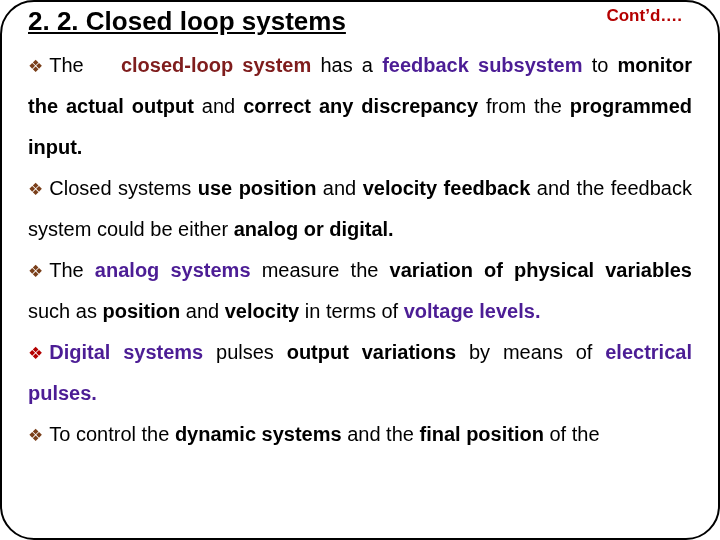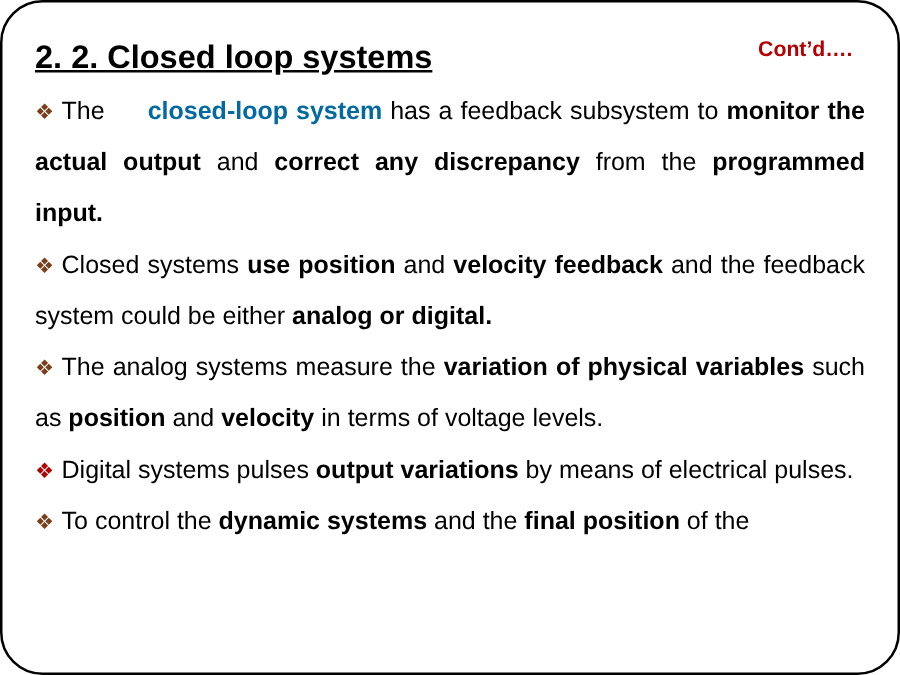--- a/index.html
+++ b/index.html
@@ -9,21 +9,21 @@
     height: 540px;
     background: #fff;
     font-family: Arial, Helvetica, sans-serif;
   }
   .slide {
     box-sizing: border-box;
     width: 720px;
     height: 540px;
     border: 2px solid #000;
     border-radius: 34px;
-    padding: 28px 26px 10px 26px;
+    padding: 4px 26px 10px 26px;
     overflow: hidden;
     position: relative;
   }
   .header {
     display: flex;
     justify-content: space-between;
     align-items: flex-start;
     margin-bottom: 8px;
   }
   .title {
@@ -53,22 +53,22 @@
     display: inline-block;
     font-size: 17px;
     color: #7a3f1a;
     padding-right: 6px;
     vertical-align: baseline;
   }
   .bullet-red {
     color: #b40000;
   }
   .b { font-weight: 700; color: #000; }
-  .blue { color: #0369a1; font-weight: 700; margin-left: 28px; }
-  .red { color: #000000; font-weight: 400; }
+  .blue { color: #7f1d1d; font-weight: 700; margin-left: 28px; }
+  .red { color: #4c1d95; font-weight: 700; }
 </style>
 </head>
 <body>
 
 <div class="slide">
 
   <div class="header">
     <div class="title">2. 2. Closed loop systems</div>
     <div class="contd">Cont’d….</div>
   </div>

